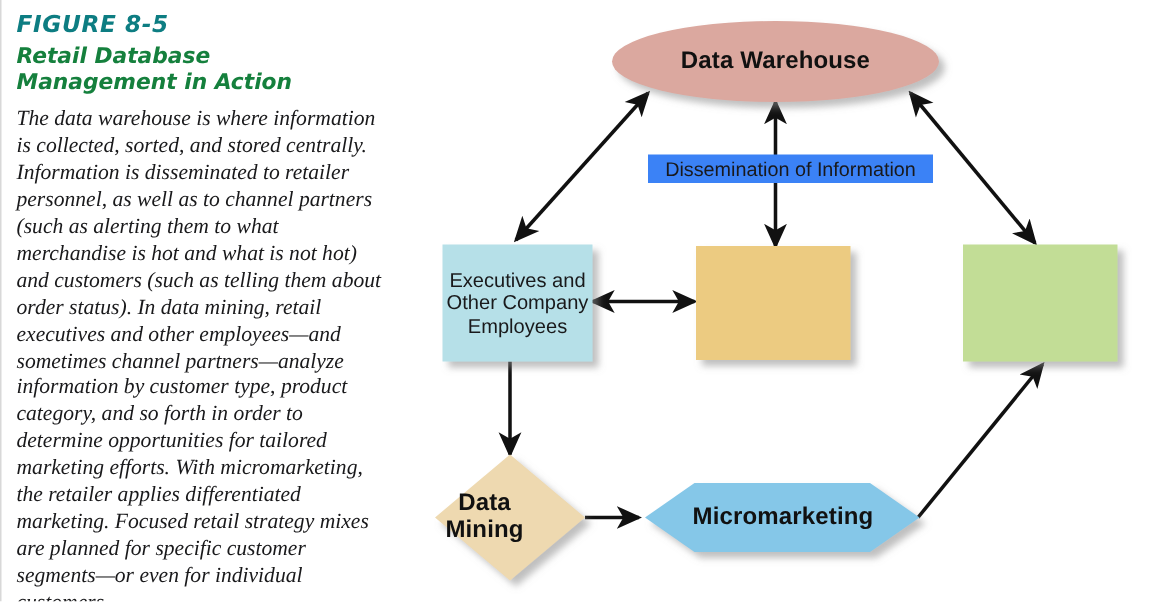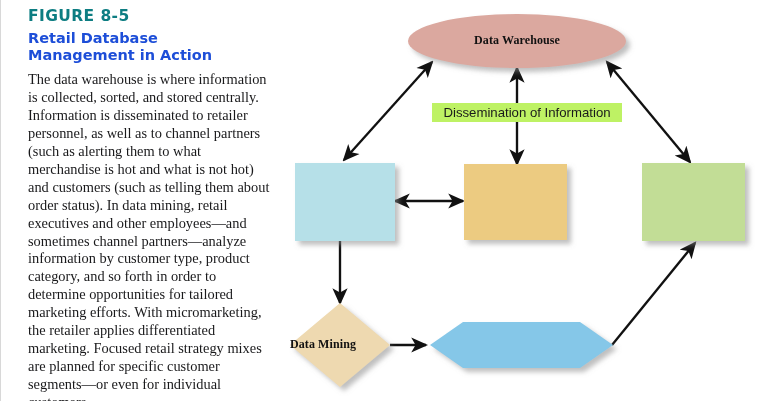--- a/index.html
+++ b/index.html
@@ -14,39 +14,40 @@
     background: #ffffff;
     overflow: hidden;
     font-family: "Liberation Sans", sans-serif;
     border-left: 1px solid #d8d8d8;
     box-sizing: border-box;
   }
 
   
   #caption-col {
     position: absolute;
-    left: 27px;
+    left: 10px;
     top: 8px;
     width: 262px;
     height: 388px;
+    font-style: italic;
   }
   #figure-number {
     font-family: "DejaVu Sans", sans-serif;
     font-weight: bold;
     font-size: 15.5px;
     letter-spacing: 0.4px;
     color: #0d7d82;
     margin: 0 0 5px 0;
     line-height: 1.1;
   }
   #figure-title {
     font-family: "DejaVu Sans", sans-serif;
     font-weight: bold;
     font-size: 14.5px;
-    color: #1d4ed8;
+    color: #15803d;
     line-height: 1.18;
     margin: 0 0 7px 0;
     width: 215px;
   }
   #figure-body {
     font-family: "Liberation Serif", "DejaVu Serif", serif;
     font-size: 14.4px;
     color: #19191b;
     line-height: 1.245;
     margin: 0;
@@ -75,37 +76,37 @@
     text-align: center;
     pointer-events: none;
   }
   .lbl-sans {
     font-family: "Liberation Sans", sans-serif;
     font-size: 13.4px;
     color: #19191b;
     line-height: 1.16;
   }
   .lbl-serif-bold {
-    font-family: Liberation Serif, serif;
+    font-family: Liberation Sans, sans-serif;
     font-weight: bold;
-    font-size: 12px;
+    font-size: 16px;
     color: #111111;
     line-height: 1.14;
     letter-spacing: 0.1px;
   }
   #edge-label {
     position: absolute;
     left: 155px;
     top: 103px;
     width: 190px;
     text-align: center;
     font-family: "Liberation Sans", sans-serif;
     font-size: 13.2px;
     color: #19191b;
-    background: #bef264;
+    background: #3b82f6;
     padding: 2px 3px;
     box-sizing: border-box;
   }
 </style>
 </head>
 <body>
 
 <div id="page">
 
   <div id="caption-col">
@@ -154,22 +155,24 @@
 
       <rect x="365" y="163" width="103" height="78" fill="#c2dd96" filter="url(#shadow)"></rect>
 
       <polygon points="63,303 113,345 63,387 13,345" fill="#eed9b0" filter="url(#shadow)"></polygon>
 
       <polygon points="186,322 303,322 336,345 303,368 186,368 153,345" fill="#85c7e8" filter="url(#shadow)"></polygon>
     </svg>
 
     <div class="node-label lbl-serif-bold" style="left:131px; top:27px; width:218px; height:28px;">Data Warehouse</div>
 
+    <div class="node-label lbl-sans" style="left:18px; top:168px; width:100px; height:68px;">Executives and Other Company Employees</div>
 
 
 
     <div class="node-label lbl-serif-bold" style="left:10px; top:324px; width:72px; height:42px;">Data Mining</div>
 
+    <div class="node-label lbl-serif-bold" style="left:170px; top:332px; width:150px; height:26px;">Micromarketing</div>
 
     <div id="edge-label">Dissemination of Information</div>
 
   </div>
 </div>
 
 </body></html>

